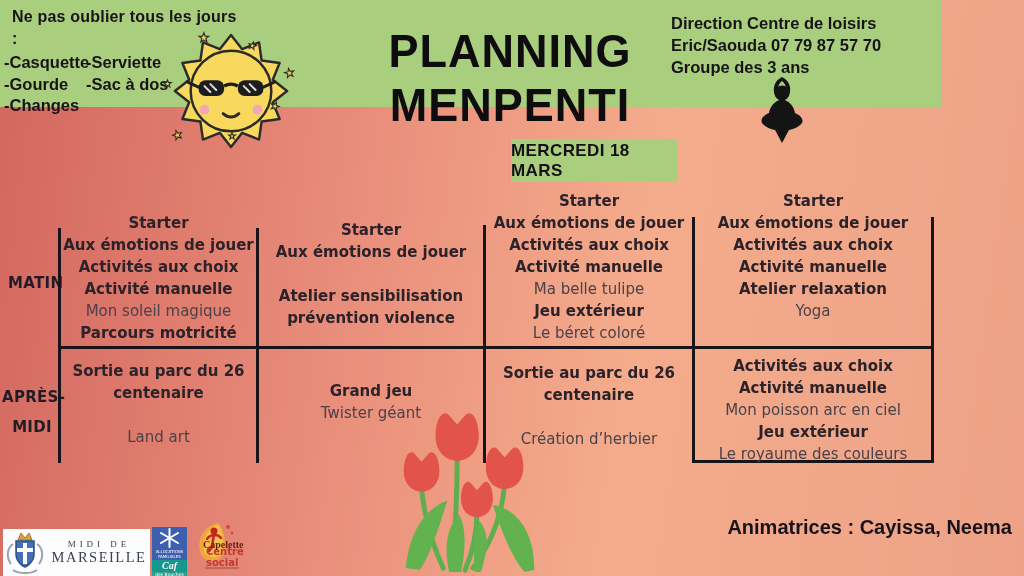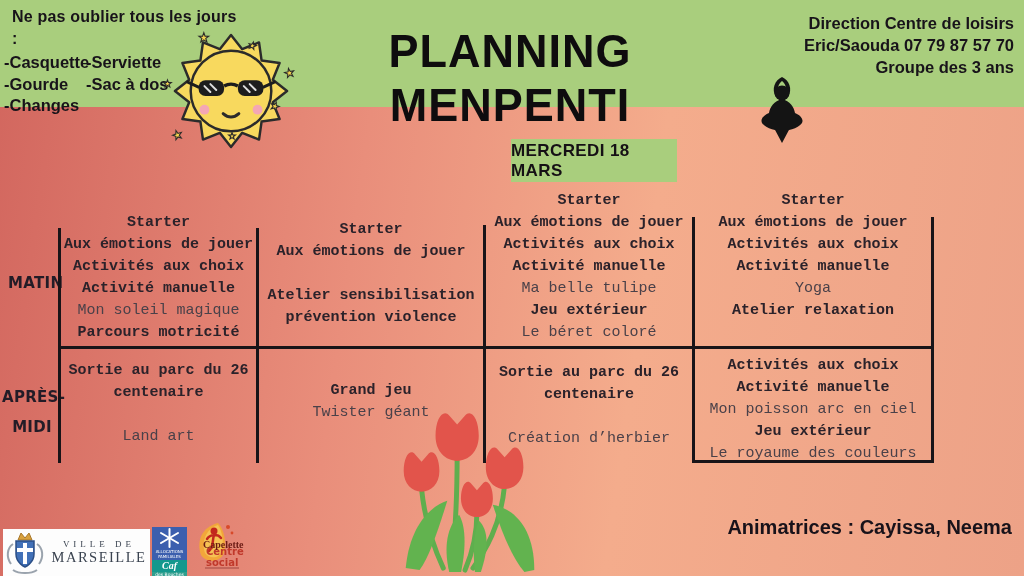--- a/index.html
+++ b/index.html
@@ -1,53 +1,53 @@
 <!DOCTYPE html>
 <html><head>
 <meta charset="utf-8">
 <style>
   * { margin:0; padding:0; box-sizing:border-box; }
   body { width:1024px; height:576px; overflow:hidden; font-family:"DejaVu Sans",sans-serif; }
   .page {
     position:relative; width:1024px; height:576px; overflow:hidden;
     background:linear-gradient(98deg,#d2665e 0%, #e98e7b 35%, #f4ac8c 62%, #eda287 100%);
   }
-  .banner { position:absolute; left:0; top:0; width:1024px; height:107px; background:#a9ce7d; }
+  .banner { position:absolute; left:0; top:0; width:941px; height:107px; background:#a9ce7d; }
   .cond { font-family:"Liberation Sans",sans-serif; font-weight:700; color:#18131a; }
 
   .reminder { position:absolute; left:4px; top:6px; width:240px; }
   .reminder-heading { font-size:16px; margin-left:8px; line-height:22px; letter-spacing:.2px; }
   .reminder-cols { position:relative; }
   .rcol { position:absolute; top:2px; }
   .rcol.c1 { left:0; }
   .rcol.c2 { left:82px; }
   .ritem { font-size:16.5px; line-height:21.5px; font-family:"Liberation Sans",sans-serif; font-weight:700; color:#18131a; }
 
   .title { position:absolute; left:262px; top:26px; width:496px; text-align:center;
     font-family:"Liberation Sans",sans-serif; font-weight:700; font-size:45px; letter-spacing:1px;
     color:#0e0c0e; transform:scaleY(1.04); }
 
-  .direction { position:absolute; right:10px; top:12px; width:260px; text-align:right; }
+  .direction { position:absolute; right:10px; top:12px; width:260px; text-align:left; }
   .dline { font-size:16.5px; line-height:22px; font-family:"Liberation Sans",sans-serif; font-weight:700; color:#18131a; }
 
   .sun { position:absolute; left:172px; top:32px; width:118px; height:118px; z-index:3; }
   .star { position:absolute; z-index:3; color:#f6d44f; -webkit-text-stroke:1px #2a2a2a; text-shadow:0 0 1px #2a2a2a; }
   .yoga { position:absolute; left:752px; top:76px; width:60px; height:68px; z-index:2; }
 
   .datebox { position:absolute; top:139px; height:43px; background:#a9ce7d;
     display:flex; align-items:center; justify-content:center;
     font-family:"Liberation Sans",sans-serif; font-weight:700; font-size:17px; letter-spacing:.4px; color:#151015; }
 
   .vline { position:absolute; width:3px; background:#181418; }
   .hline { position:absolute; height:3px; background:#181418; }
 
   .rowlabel { position:absolute; text-align:center; font-weight:700; font-size:15px; color:#231c27; letter-spacing:.3px; }
 
   .cell { position:absolute; text-align:center; font-size:15px; }
-  .cell .line { line-height:22px; color:#4a4149;font-family:Liberation Mono, monospace; }
+  .cell .line { line-height:22px; color:#4a4149; }
   .cell .line.b { font-weight:700; color:#2b222a; }
 
   .tulips { position:absolute; left:385px; top:398px; width:170px; height:178px; z-index:5; }
 
   .logo-marseille { position:absolute; left:3px; top:529px; width:147px; height:47px; background:#fdfdfd;
     display:flex; align-items:center; z-index:4; }
   .lm-text { margin-left:2px; color:#3a4350; font-family:"Liberation Serif",serif; text-align:center; width:100px; }
   .lm1 { font-size:9px; letter-spacing:4px; }
   .lm2 { font-size:14.5px; letter-spacing:1.5px; }
 
@@ -164,22 +164,22 @@
       <div class="line b">Activité manuelle</div>
       <div class="line">Ma belle tulipe</div>
       <div class="line b">Jeu extérieur</div>
       <div class="line">Le béret coloré</div>
     </div>
   <div class="cell" style="left:697px; top:190px; width:232px;">
       <div class="line b">Starter</div>
       <div class="line b">Aux émotions de jouer</div>
       <div class="line b">Activités aux choix</div>
       <div class="line b">Activité manuelle</div>
+      <div class="line b">Atelier relaxation</div>
       <div class="line">Yoga</div>
-      <div class="line b">Atelier relaxation</div>
     </div>
 
   <div class="cell" style="left:62px;  top:360px; width:193px;">
       <div class="line b">Sortie au parc du 26 centenaire</div>
       <div class="line">&nbsp;</div>
       <div class="line">Land art</div>
     </div>
   <div class="cell" style="left:262px; top:358px; width:218px;">
       <div class="line">&nbsp;</div>
       <div class="line b">Grand jeu</div>
@@ -225,21 +225,21 @@
         <path d="M8 34 C3 27 4 18 10 14"></path>
         <path d="M36 34 C41 27 40 18 34 14"></path>
         <path d="M10 40 C16 44 28 44 34 40"></path>
       </g>
       <path d="M15 10 L18 3 L22 8 L26 3 L29 10 Z" fill="#d8a13e" stroke="#a8772a" stroke-width="1"></path>
       <path d="M13 11 h18 v13 c0 9 -9 13 -9 13 s-9 -4 -9 -13 Z" fill="#4271b8" stroke="#2c4f86" stroke-width="1.5"></path>
       <rect x="20" y="13" width="4" height="21" fill="#ffffff"></rect>
       <rect x="14" y="18" width="16" height="4" fill="#ffffff"></rect>
     </svg>
     <div class="lm-text">
-      <div class="lm1">VILLE DE</div>
+      <div class="lm1">MIDI DE</div>
       <div class="lm2">MARSEILLE</div>
     </div>
   </div>
 
   <div class="logo-caf">
     <div class="caf-top">
       <svg width="35" height="22" viewBox="0 0 35 22">
         <g stroke="#ffffff" stroke-width="2" stroke-linecap="round">
           <path d="M17.5 11 L17.5 2"></path>
             <path d="M17.5 11 L17.5 20"></path>

